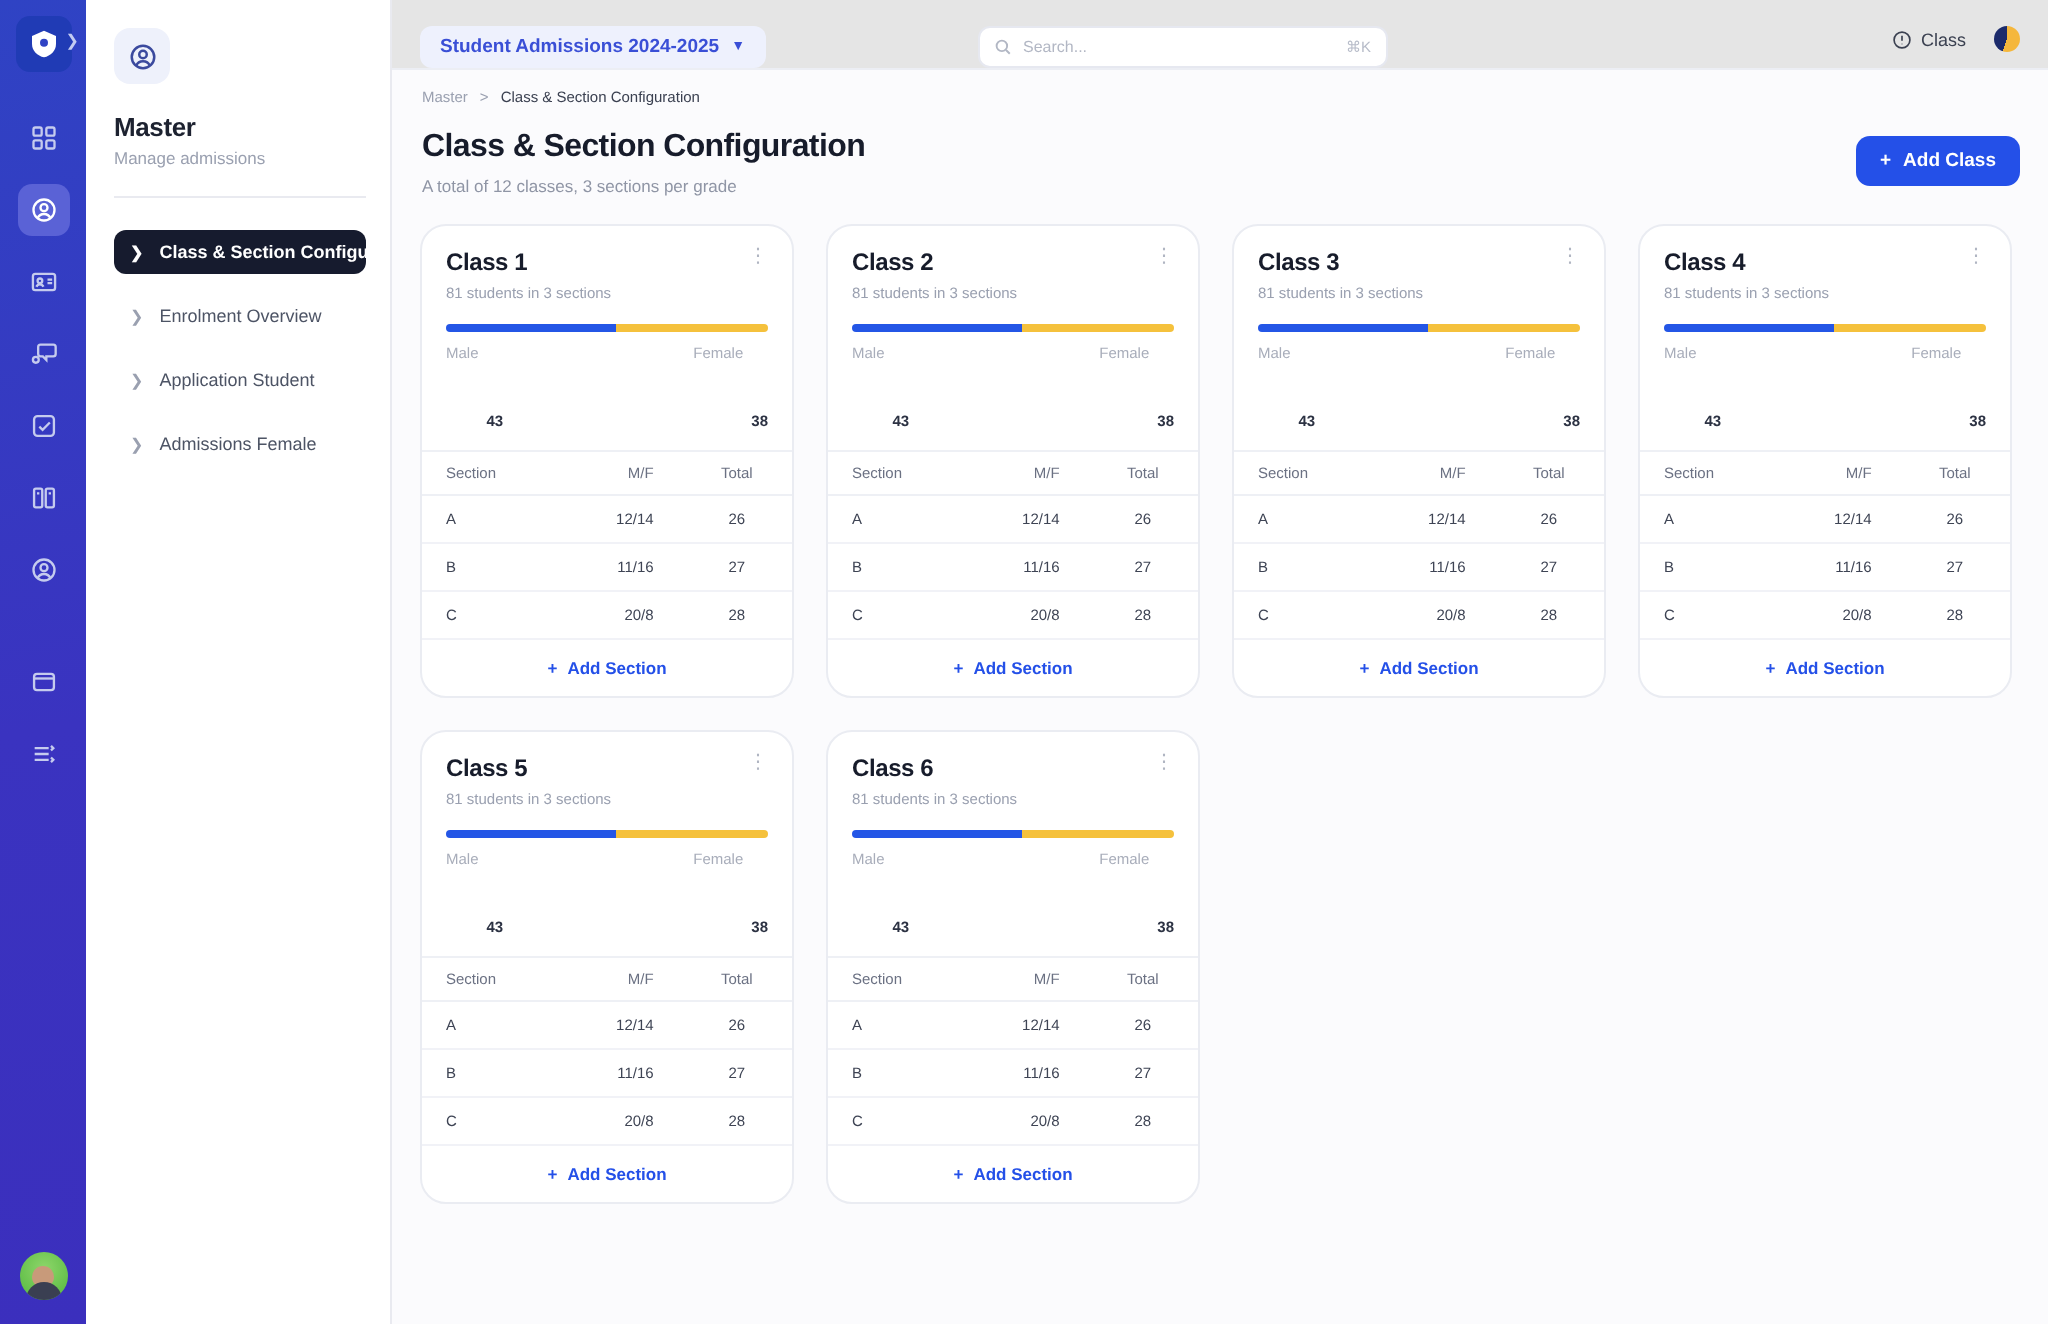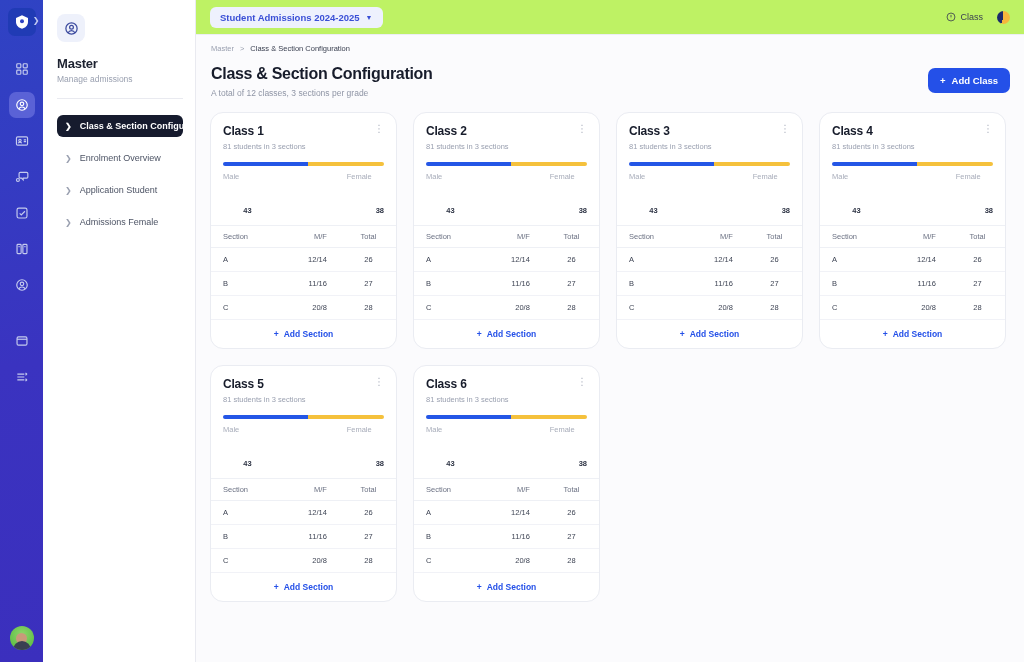--- a/index.html
+++ b/index.html
@@ -60,22 +60,22 @@
     font-size: 9px; color: #4d5465; margin-bottom: 10px;
     white-space: nowrap; overflow: hidden;
   }
   .nav-item .chev { font-size: 8px; color: #9aa0b0; }
   .nav-item.active { background: #161b2e; color: #ffffff; font-weight:600; }
   .nav-item.active .chev { color: #ffffff; }
 
   
   .main { flex: 1; height: 662px; display: flex; flex-direction: column; background:#ffffff; }
   .topbar {
-    height: 35px; flex:0 0 35px; display: flex; align-items: center;
-    padding: 0 14px; border-bottom: 1px solid #eceef4; background:#bef264;
+    height: 35px; flex:0 0 35px; display: flex; align-items: flex-start;
+    padding: 13px 14px; border-bottom: 1px solid #eceef4; background:#e5e5e5;
   }
   .ctx-pill {
     display: flex; align-items: center; gap: 6px;
     background: #eef1fd; color: #3a4fd6; font-size: 9.5px; font-weight: 700;
     padding: 5px 10px; border-radius: 6px;
   }
   .ctx-pill .chev { font-size: 7px; }
   .search {
     width: 205px; height: 21px; margin-left: 106px;
     border: 1px solid #e6e8f0; border-radius: 6px; background: #fff;
@@ -237,20 +237,28 @@
       <span>Admissions Female</span>
     </div>
   </div>
 
   <div class="main">
     <div class="topbar">
       <div class="ctx-pill">
         <span>Student Admissions 2024-2025</span>
         <span class="chev">▼</span>
       </div>
+      <div class="search">
+        <svg width="9" height="9" viewBox="0 0 24 24" fill="none" stroke="#b2b7c4" stroke-width="2.5">
+            <circle cx="10.5" cy="10.5" r="7"></circle>
+            <path d="M16 16l5 5"></path>
+          </svg>
+        <span class="ph">Search...</span>
+        <span class="kbd">⌘K</span>
+      </div>
       <div class="top-right">
         <div class="help">
           <svg width="10" height="10" viewBox="0 0 24 24" fill="none" stroke="#3b4151" stroke-width="2">
               <circle cx="12" cy="12" r="9.5"></circle>
               <path d="M12 7v6M12 16.5v.5"></path>
             </svg>
           <span>Class</span>
         </div>
         <div class="notif"></div>
       </div>

